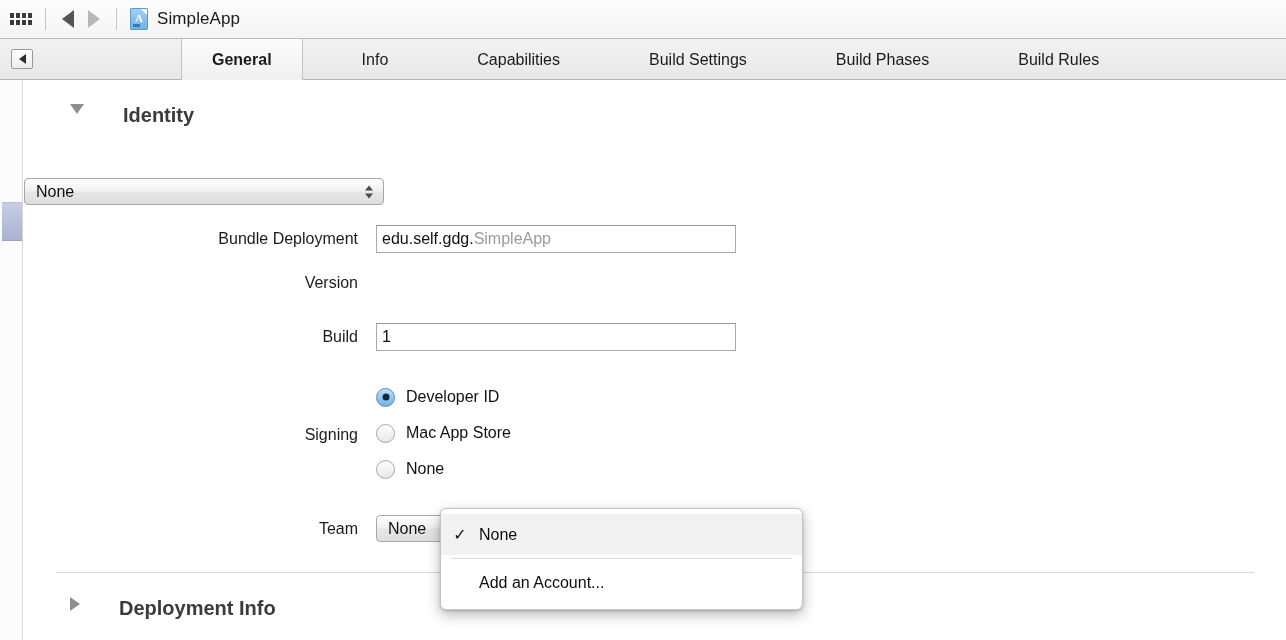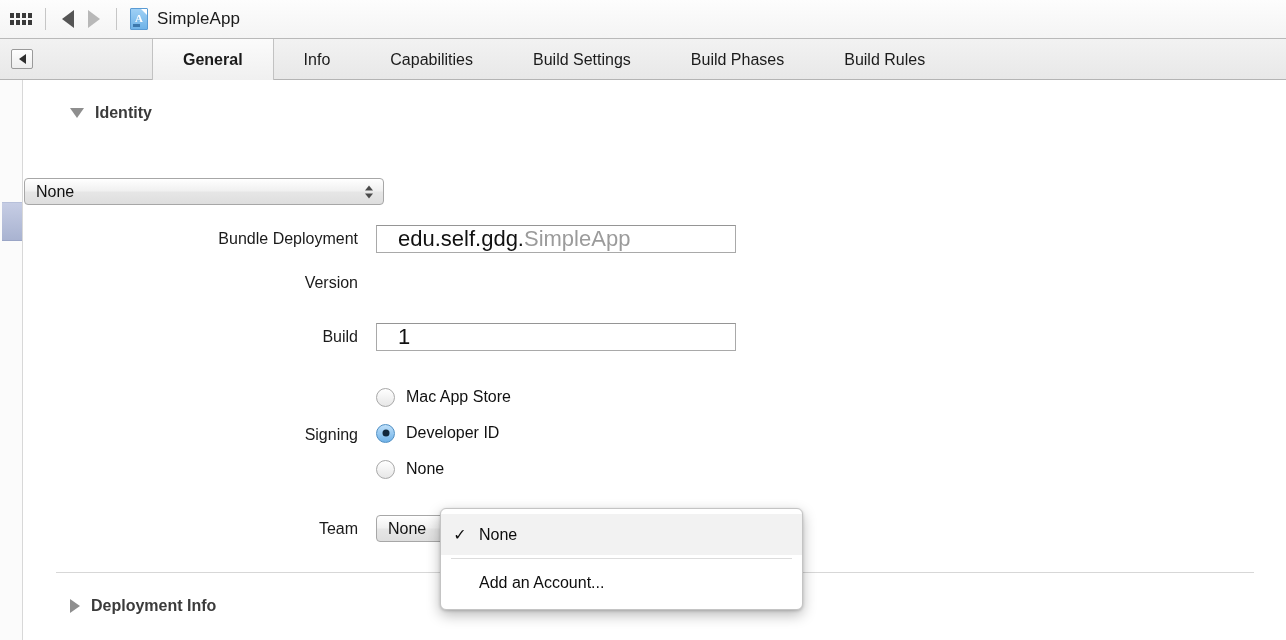--- a/index.html
+++ b/index.html
@@ -142,20 +142,21 @@
   }
   .tab {
     display: flex;
     align-items: center;
     justify-content: center;
     padding: 0 30px;
     font-size: 16px;
     color: #1b1b1b;
     height: 41px;
     white-space: nowrap;
+    margin-left: 29px;
   }
   .tab.selected {
     font-weight: bold;
     background: linear-gradient(to bottom, #fbfbfb 0%, #f0f0f0 100%);
     border-left: 1px solid #c2c2c2;
     border-right: 1px solid #c2c2c2;
   }
 
   
   .gutter {
@@ -184,24 +185,25 @@
   .content {
     position: absolute;
     left: 24px; top: 80px;
     width: 1262px; height: 560px;
     background: #ffffff;
   }
 
   .section-header {
     position: absolute;
     display: flex;
-    align-items: center;
-    font-size: 16px;
+    align-items: flex-start;
+    font-size: 20px;
     font-weight: bold;
     color: #3b3b3b;
+    gap: 28px;
   }
   .section-header .disc {
     width: 0; height: 0;
     margin-right: 11px;
   }
   .disc.down {
     border-left: 7px solid transparent;
     border-right: 7px solid transparent;
     border-top: 10px solid #8e8e8e;
   }
@@ -262,22 +264,22 @@
   }
 
   
   .field {
     width: 360px; height: 28px;
     background: #ffffff;
     border: 1px solid #a9a9a9;
     border-top-color: #959595;
     display: flex;
     align-items: center;
-    padding-left: 21px;
-    font-size: 22px;
+    padding-left: 5px;
+    font-size: 16px;
     color: #111111;
     white-space: nowrap;
   }
   .field .dim { color: #9b9b9b; }
   .radio-row {
     display: flex;
     align-items: center;
     height: 36px;
   }
   .radio {
@@ -446,26 +448,26 @@
       <div class="row-label">Build</div>
       <div class="field">
         <span>1</span>
       </div>
     </div>
 
     <div class="row" style="left:0px; top:299px; align-items:flex-start;">
       <div class="row-label" style="padding-top:7px;margin-top:40px;">Signing</div>
       <div>
         <div class="radio-row">
+          <span class="radio on"></span>
+          <span class="radio-label">Developer ID</span>
+        </div>
+        <div class="radio-row">
           <span class="radio"></span>
           <span class="radio-label">Mac App Store</span>
-        </div>
-        <div class="radio-row">
-          <span class="radio on"></span>
-          <span class="radio-label">Developer ID</span>
         </div>
         <div class="radio-row">
           <span class="radio"></span>
           <span class="radio-label">None</span>
         </div>
       </div>
     </div>
 
     <div class="row" style="left:0px; top:435px;">
       <div class="row-label">Team</div>

